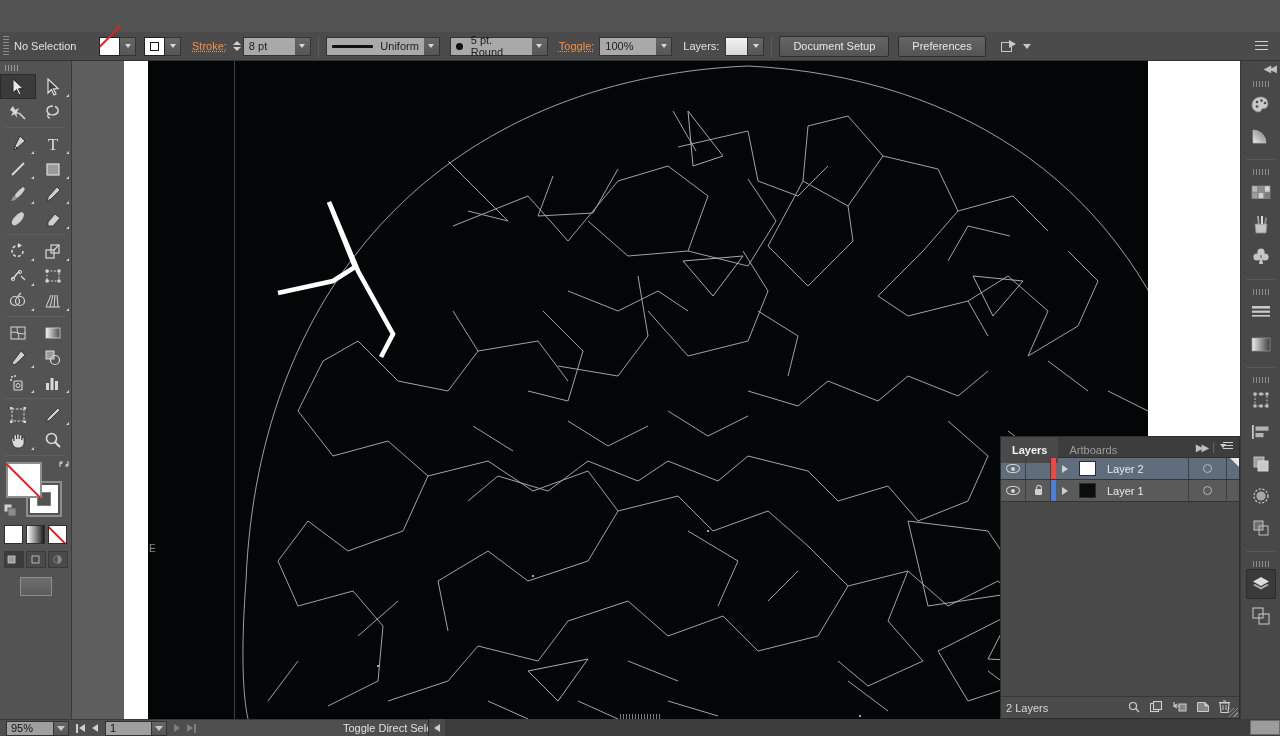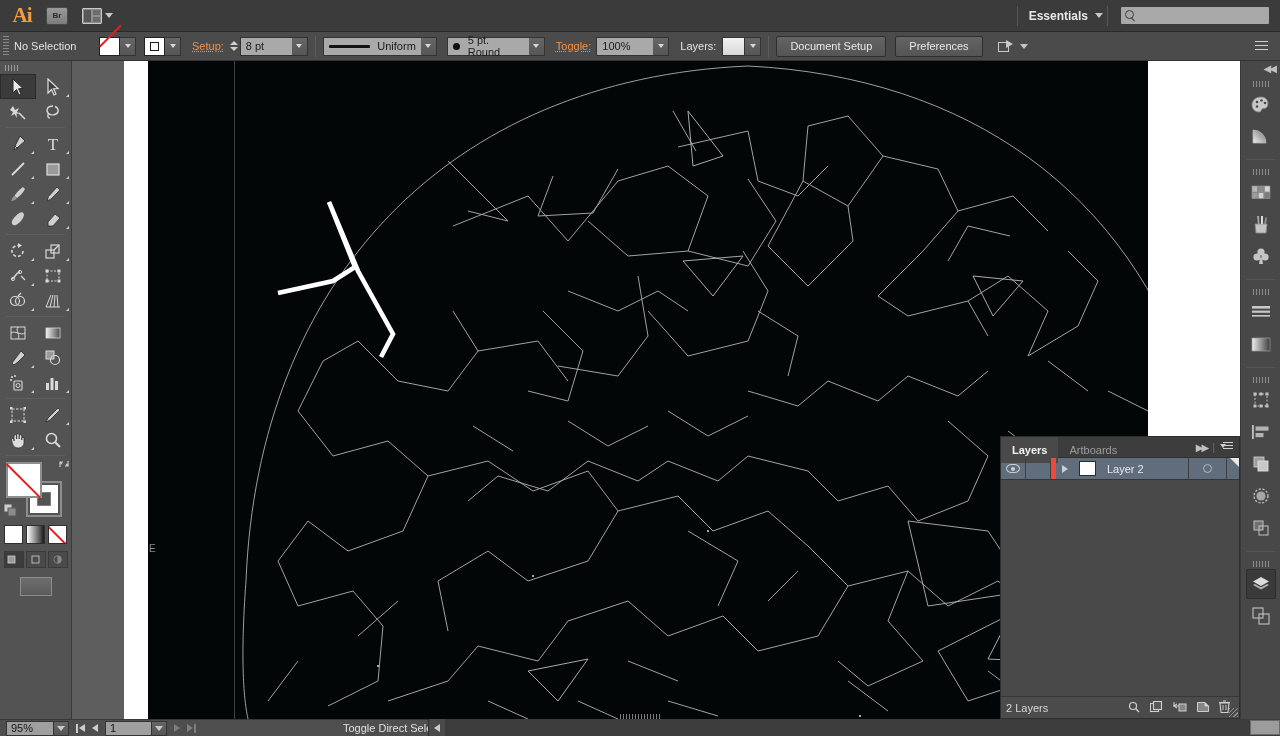--- a/index.html
+++ b/index.html
@@ -317,43 +317,20 @@
                      background: #9c9c9c; border: 1px solid #6a6a6a; }
   .tiny-grip { position:absolute; left: 50%; transform: translateX(-50%); bottom: 17px;
       width: 40px; height: 5px;
       background-image: repeating-linear-gradient(to right,#7e7e7e 0 1px,transparent 1px 3px); }
 </style>
 </head>
 <body>
 
 <div class="app">
 
-  <div class="appbar">
-    <div class="ai-logo">Ai</div>
-    <div class="br-btn">Br</div>
-    <div class="arrange-btn">
-      <div class="arrange-grid">
-          <i></i>
-          <i></i>
-          <i></i>
-        </div>
-      <div class="caret"></div>
-    </div>
-    <div class="appbar-right">
-      <div class="ws-sep"></div>
-      <div style="display:flex;align-items:center;">
-        <span class="ws-name">Essentials</span>
-        <div class="caret"></div>
-      </div>
-      <div class="ws-sep"></div>
-      <div class="search-box">
-        <div class="search-glyph"></div>
-      </div>
-    </div>
-  </div>
 
   <div class="controlbar">
     <div class="grip"></div>
     <div class="sel-label">No Selection</div>
 
     <div class="swatch-grp">
       <div class="swatch none"></div>
       <div class="dd-btn">
           <div class="caret"></div>
         </div>
@@ -362,21 +339,21 @@
     <div class="swatch-grp">
       <div class="swatch stroke-sw">
           <i></i>
         </div>
       <div class="dd-btn">
           <div class="caret"></div>
         </div>
     </div>
 
     <div style="width:11px"></div>
-    <div class="cb-label">Setup:</div>
+    <div class="cb-label">Stroke:</div>
     <div class="combo">
       <div class="spinner">
           <i class="up"></i>
           <i class="dn"></i>
         </div>
       <div class="field" style="width:52px">8 pt</div>
       <div class="dd-btn">
           <div class="caret"></div>
         </div>
     </div>
@@ -827,20 +804,40 @@
           </div>
         <div class="lc-name">Layer 2</div>
         <div class="lcell lc-target">
             <div class="target-ring"></div>
           </div>
         <div class="lcell lc-sel">
             <div class="sel-tri"></div>
           </div>
       </div>
 
+      <div class="layer-row">
+        <div class="lcell lc-eye">
+            <div class="eye"></div>
+          </div>
+        <div class="lcell lc-lock">
+            <div class="lock"></div>
+          </div>
+        <div class="lc-color" style="background:#4a7fd4"></div>
+        <div class="lcell lc-tri">
+            <div class="tri-right"></div>
+          </div>
+        <div class="lcell lc-thumb">
+            <div class="thumb-img" style="background:#0a0d0e"></div>
+          </div>
+        <div class="lc-name">Layer 1</div>
+        <div class="lcell lc-target">
+            <div class="target-ring"></div>
+          </div>
+        <div class="lcell lc-sel"></div>
+      </div>
 
     </div>
 
     <div class="panel-footer">
       <span class="lcount">2 Layers</span>
       <div class="footer-icons">
         <span>
           <svg width="12" height="12" viewBox="0 0 12 12">
               <circle cx="5" cy="5" r="3.5" fill="none" stroke="#cfcfcf" stroke-width="1.2"></circle>
               <path d="M7.6 7.6 L11 11" stroke="#cfcfcf" stroke-width="1.4"></path>

